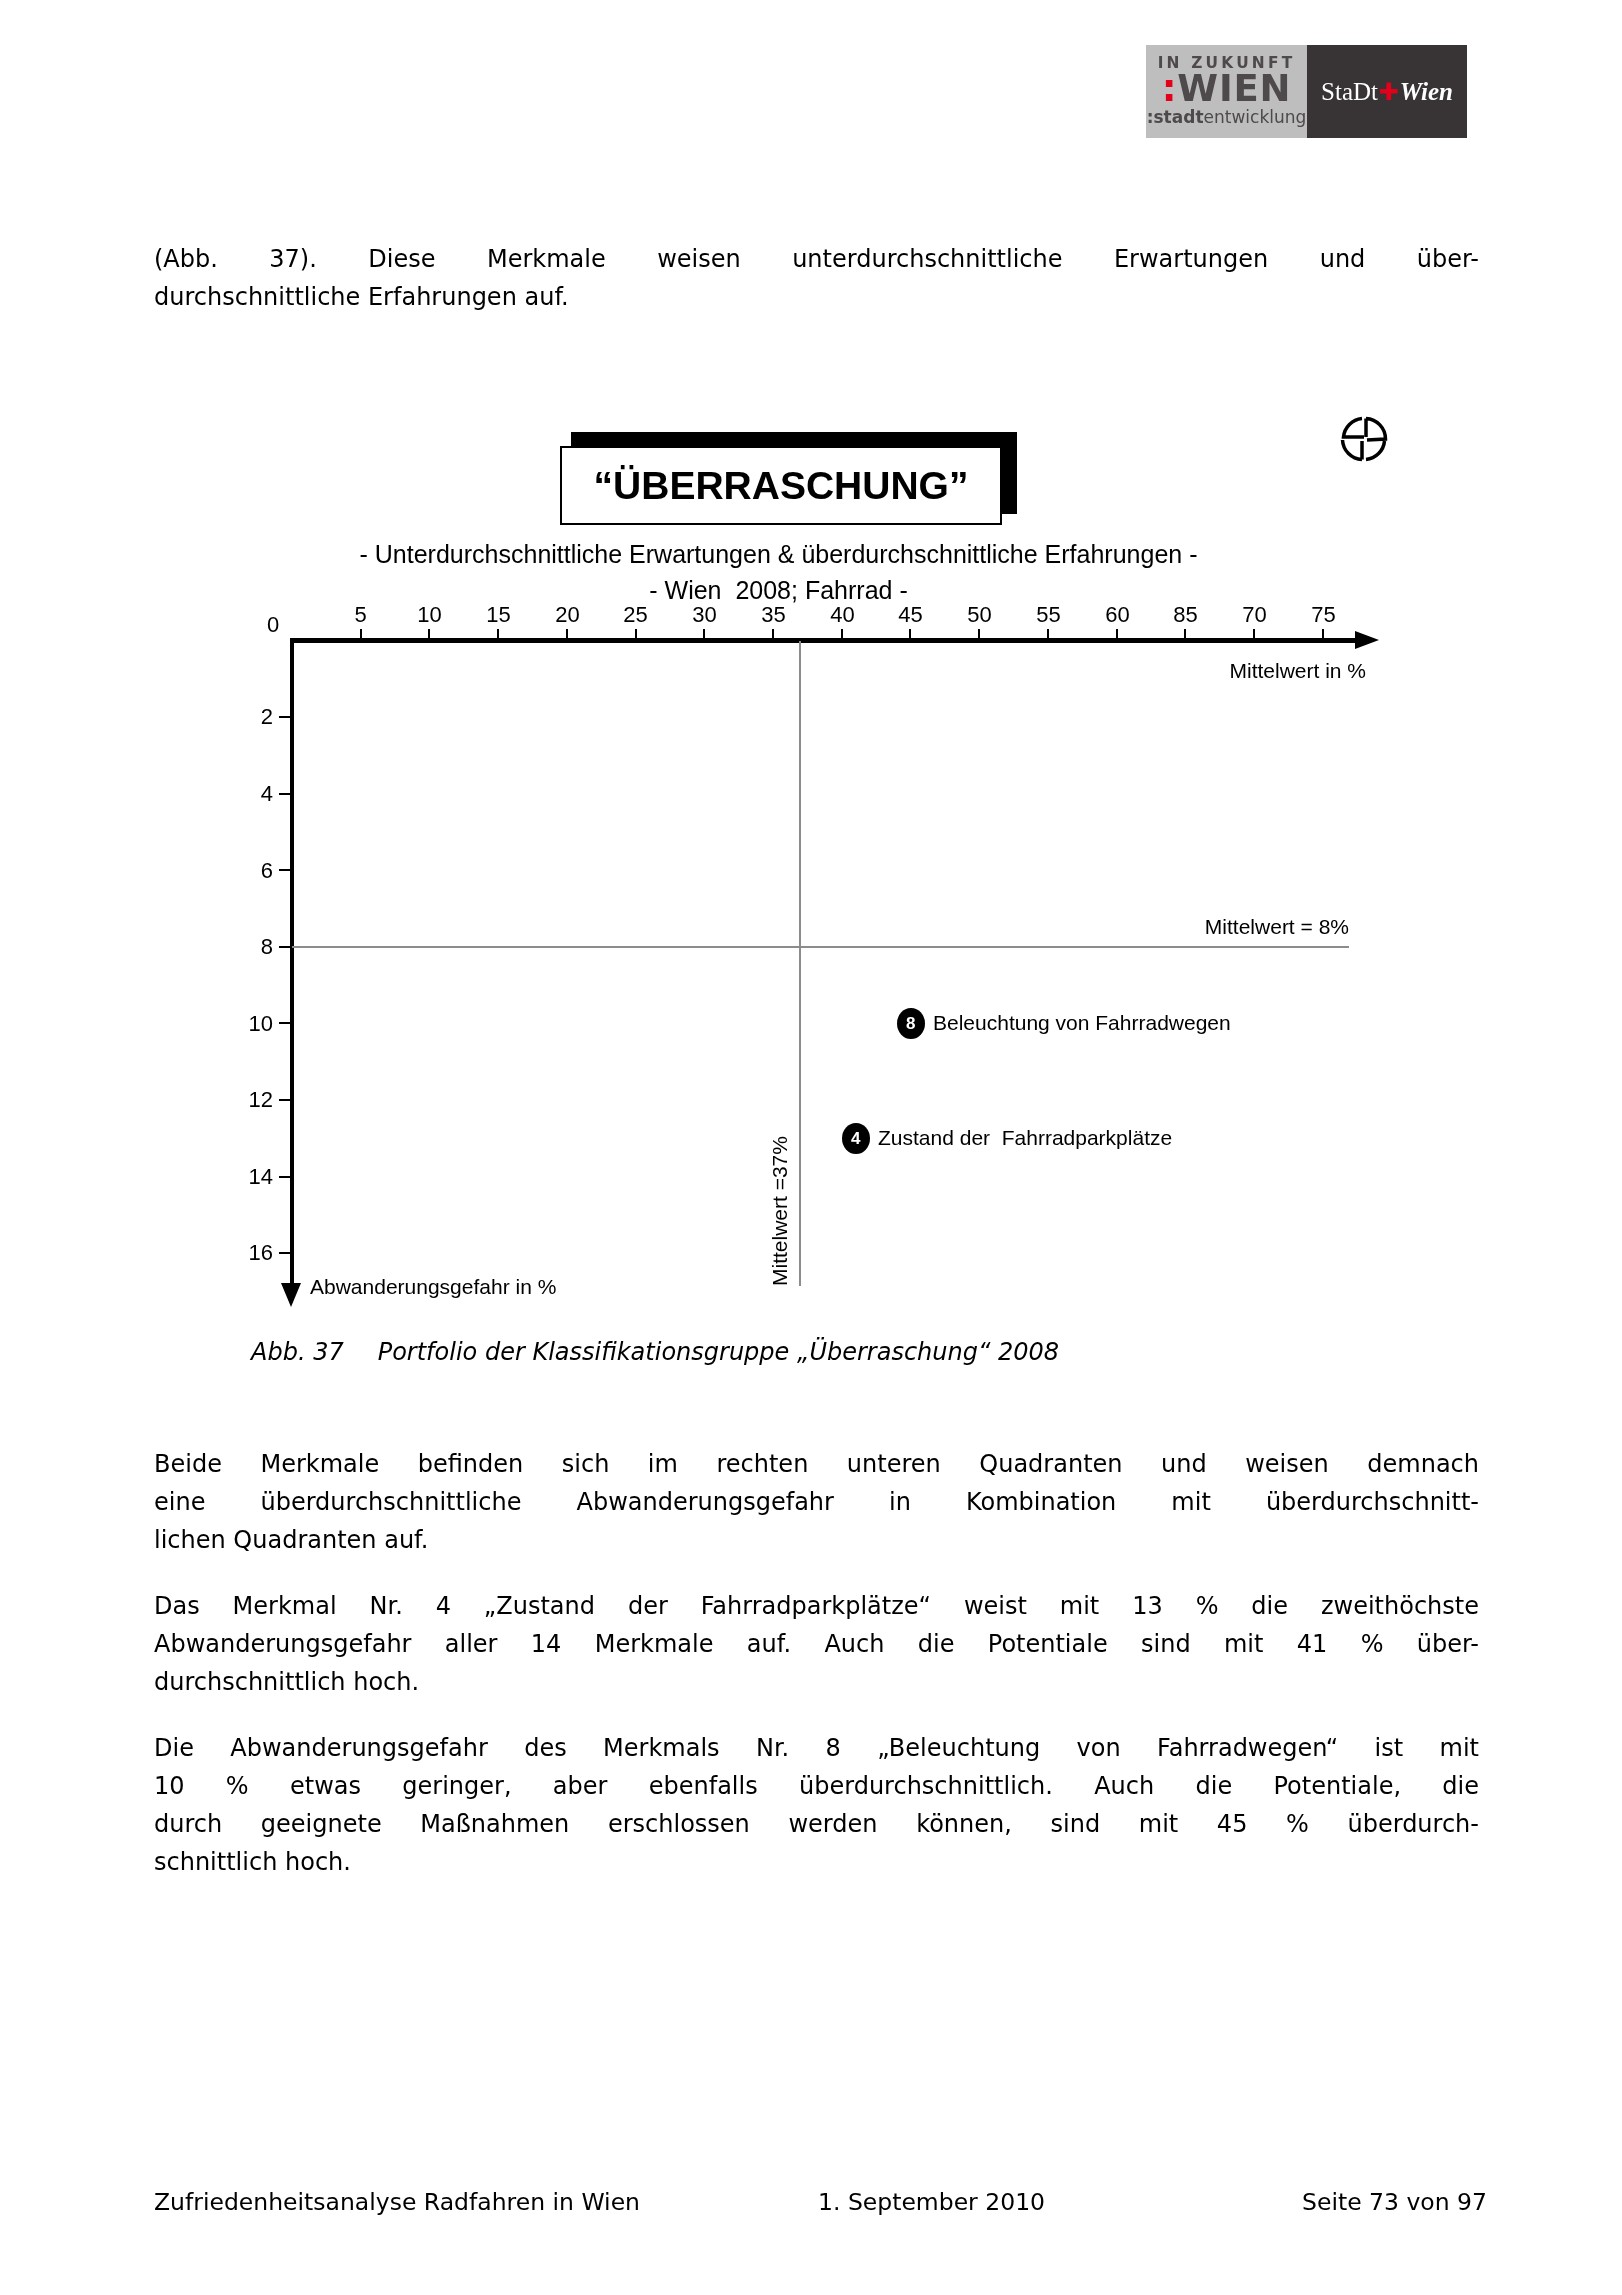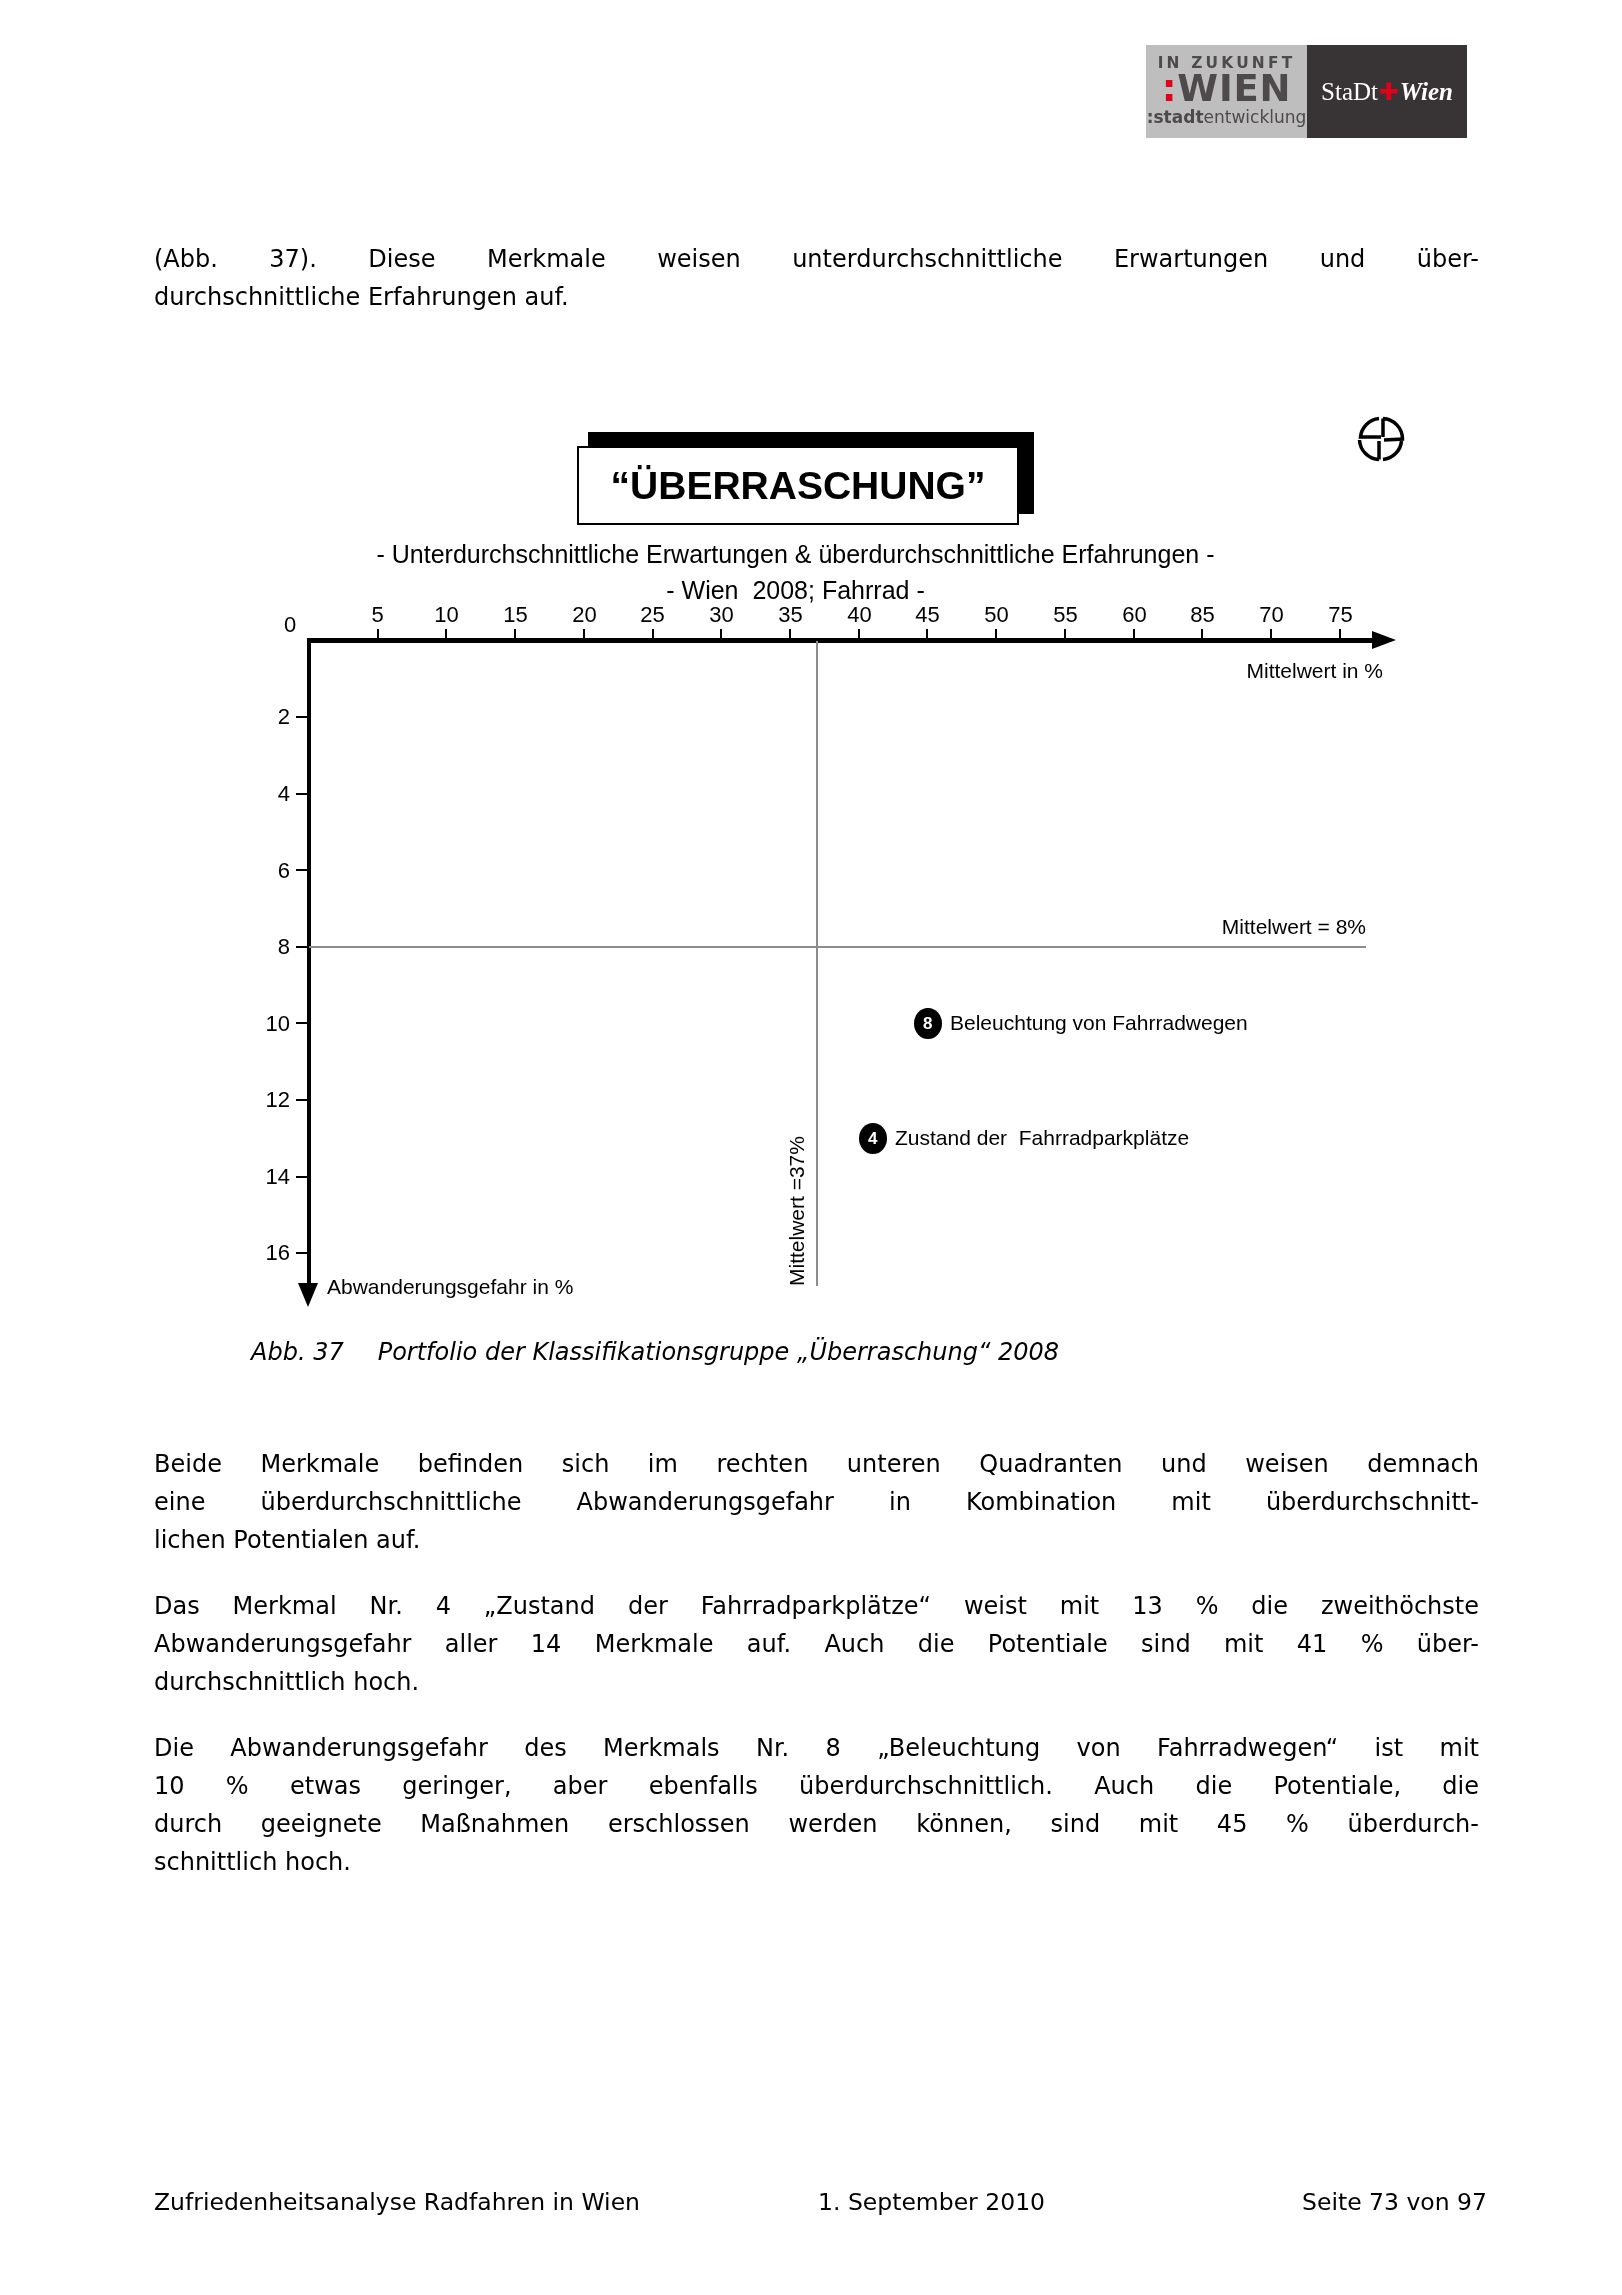--- a/index.html
+++ b/index.html
@@ -23,21 +23,21 @@
   .logo-right .cross { color:#e2001a; font-size:24px; margin:0 0.8px; }
   .logo-right .wi { font-style:italic; font-weight:bold; }
 
   
   .para { position:absolute; left:154px; width:1325px;
           font-size:24px; line-height:38px; }
   .para .ln { text-align:justify; text-align-last:justify; }
   .para .ln.last { text-align-last:left; }
 
   
-  #plot { position:absolute; left:17px; top:0; width:1460px; height:1419px;
+  #plot { position:absolute; left:0; top:0; width:1460px; height:1419px;
           font-family:"Liberation Sans", sans-serif; }
   .band      { position:absolute; left:571px; top:432px; width:445px; height:14.6px; background:#000; }
   .rbar      { position:absolute; left:1002px; top:432px; width:14.6px; height:82px; background:#000; }
   .title-box { position:absolute; left:560px; top:446px; width:442px; height:79px;
                border:2.4px solid #000; background:#fff; display:flex; align-items:center; justify-content:center; }
   .title-box .t { font-size:39px; font-weight:bold; letter-spacing:0px; }
   .globe { position:absolute; left:1337px; top:414px; }
   .sub { position:absolute; left:146px; width:1265px; text-align:center;
          font-size:25px; white-space:pre; }
   .sub1 { top:540px; } .sub2 { top:576px; }
@@ -180,21 +180,21 @@
     </div>
 
   <div class="caption">
     <span>Abb. 37</span>
     <span>Portfolio der Klassifikationsgruppe „Überraschung“ 2008</span>
   </div>
 
   <div class="para" style="top:1445px;">
       <div class="ln">Beide Merkmale befinden sich im rechten unteren Quadranten und weisen demnach</div>
       <div class="ln">eine überdurchschnittliche Abwanderungsgefahr in Kombination mit überdurchschnitt-</div>
-      <div class="ln last">lichen Potentialen auf.</div>
+      <div class="ln last">lichen Quadranten auf.</div>
     </div>
   <div class="para" style="top:1587px;">
       <div class="ln">Das Merkmal Nr. 4 „Zustand der Fahrradparkplätze“ weist mit 13 % die zweithöchste</div>
       <div class="ln">Abwanderungsgefahr aller 14 Merkmale auf. Auch die Potentiale sind mit 41 % über-</div>
       <div class="ln last">durchschnittlich hoch.</div>
     </div>
   <div class="para" style="top:1729px;">
       <div class="ln">Die Abwanderungsgefahr des Merkmals Nr. 8 „Beleuchtung von Fahrradwegen“ ist mit</div>
       <div class="ln">10 % etwas geringer, aber ebenfalls überdurchschnittlich. Auch die Potentiale, die</div>
       <div class="ln">durch geeignete Maßnahmen erschlossen werden können, sind mit 45 % überdurch-</div>

